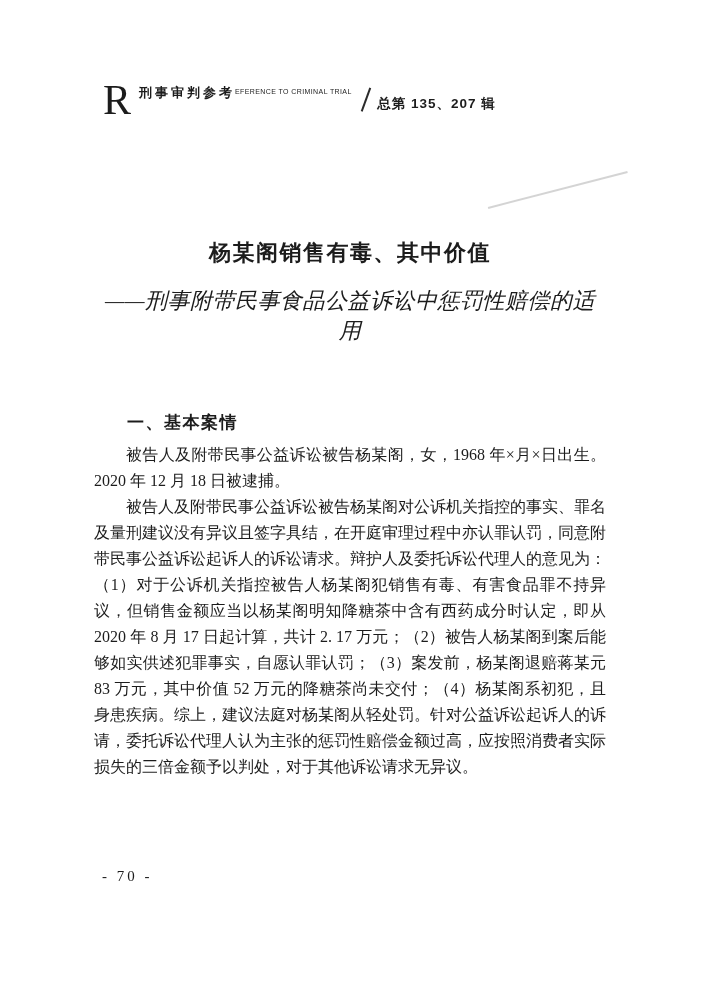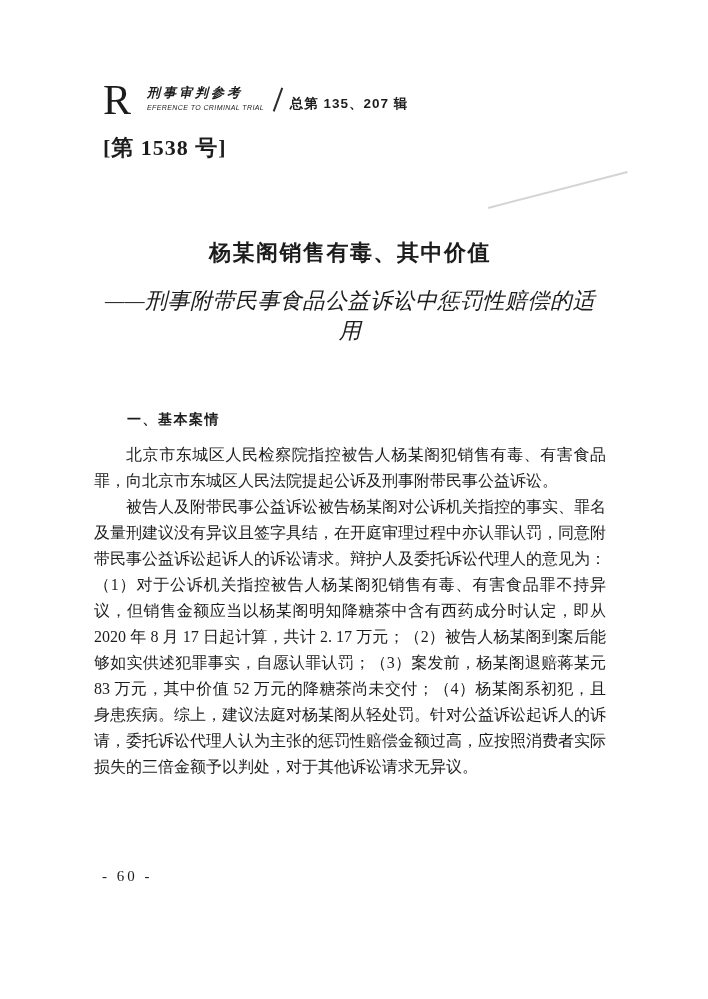--- a/index.html
+++ b/index.html
@@ -30,24 +30,23 @@
   }
   .logo-r {
     font-family: "Liberation Serif", "DejaVu Serif", serif;
     font-size: 42px;
     line-height: 32px;
     font-weight: 500;
     letter-spacing: 0;
   }
   .logo-stack {
     display: flex;
-    flex-direction: column;
-    margin-left: 16px;
+    flex-direction: row;
+    margin-left: 8px;
     margin-top: 1px;
-    font-style: italic;
   }
   .logo-cn {
     font-family: "Liberation Sans", "DejaVu Sans", sans-serif;
     font-size: 13px;
     font-weight: bold;
     letter-spacing: 3px;
     line-height: 16px;
     white-space: nowrap;
   }
   .logo-en {
@@ -122,21 +121,21 @@
     letter-spacing: 0.5px;
   }
 
   
   .section-heading {
     position: absolute;
     top: 411px;
     left: 127px;
     margin: 0;
     font-family: "Liberation Sans", "DejaVu Sans", sans-serif;
-    font-size: 14px;
+    font-size: 17px;
     font-weight: bold;
     letter-spacing: 1.5px;
   }
 
   
   .body-text {
     position: absolute;
     top: 442px;
     left: 94px;
     width: 512px;
@@ -168,34 +167,33 @@
       <span class="logo-r">R</span>
       <span class="logo-stack">
         <span class="logo-cn">刑事审判参考</span>
         <span class="logo-en">EFERENCE TO CRIMINAL TRIAL</span>
       </span>
       <span class="logo-slash"></span>
       <span class="logo-issue">总第 135、207 辑</span>
     </div>
   </header>
 
-  <div class="case-no">[第 1538 号]</div>
 
   <div class="artifact-line"></div>
 
   <main>
     <h1 class="title">杨某阁销售有毒、其中价值</h1>
 
     <div class="subtitle">——刑事附带民事食品公益诉讼中惩罚性赔偿的适用</div>
 
     <h2 class="section-heading">一、基本案情</h2>
 
     <div class="body-text">
-      <p>北京市东城区人民检察院指控被告人杨某阁犯销售有毒、有害食品罪，向北京市东城区人民法院提起公诉及刑事附带民事公益诉讼。</p>
+      <p>被告人及附带民事公益诉讼被告杨某阁，女，1968 年×月×日出生。2020 年 12 月 18 日被逮捕。</p>
       <p>被告人及附带民事公益诉讼被告杨某阁对公诉机关指控的事实、罪名及量刑建议没有异议且签字具结，在开庭审理过程中亦认罪认罚，同意附带民事公益诉讼起诉人的诉讼请求。辩护人及委托诉讼代理人的意见为：（1）对于公诉机关指控被告人杨某阁犯销售有毒、有害食品罪不持异议，但销售金额应当以杨某阁明知降糖茶中含有西药成分时认定，即从 2020 年 8 月 17 日起计算，共计 2. 17 万元；（2）被告人杨某阁到案后能够如实供述犯罪事实，自愿认罪认罚；（3）案发前，杨某阁退赔蒋某元 83 万元，其中价值 52 万元的降糖茶尚未交付；（4）杨某阁系初犯，且身患疾病。综上，建议法庭对杨某阁从轻处罚。针对公益诉讼起诉人的诉请，委托诉讼代理人认为主张的惩罚性赔偿金额过高，应按照消费者实际损失的三倍金额予以判处，对于其他诉讼请求无异议。</p>
     </div>
   </main>
 
   <footer>
-    <div class="page-no">- 60 -</div>
+    <div class="page-no">- 70 -</div>
   </footer>
 
 </div>
 
 </body></html>

